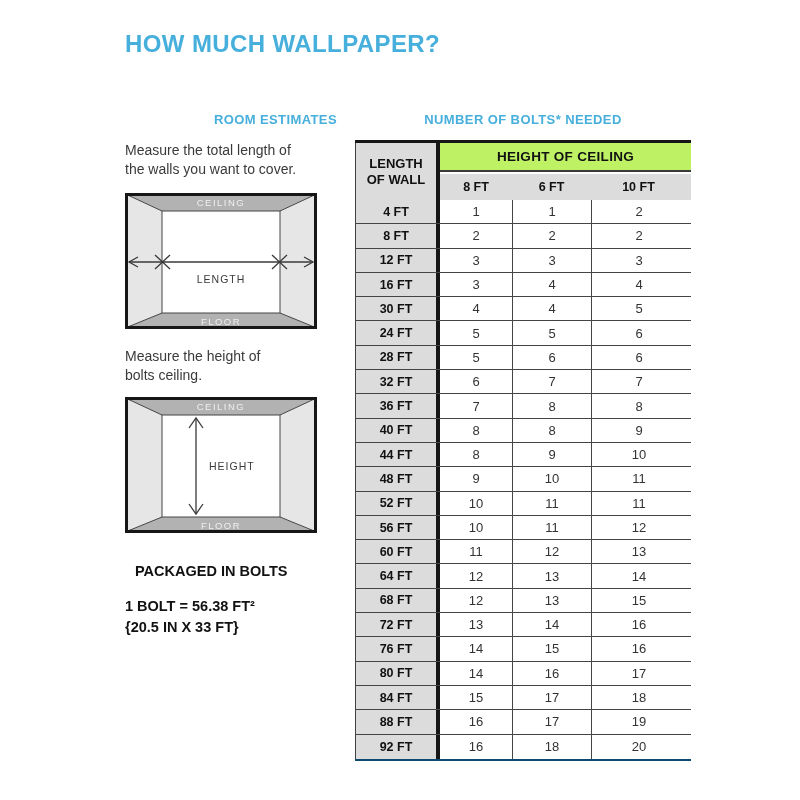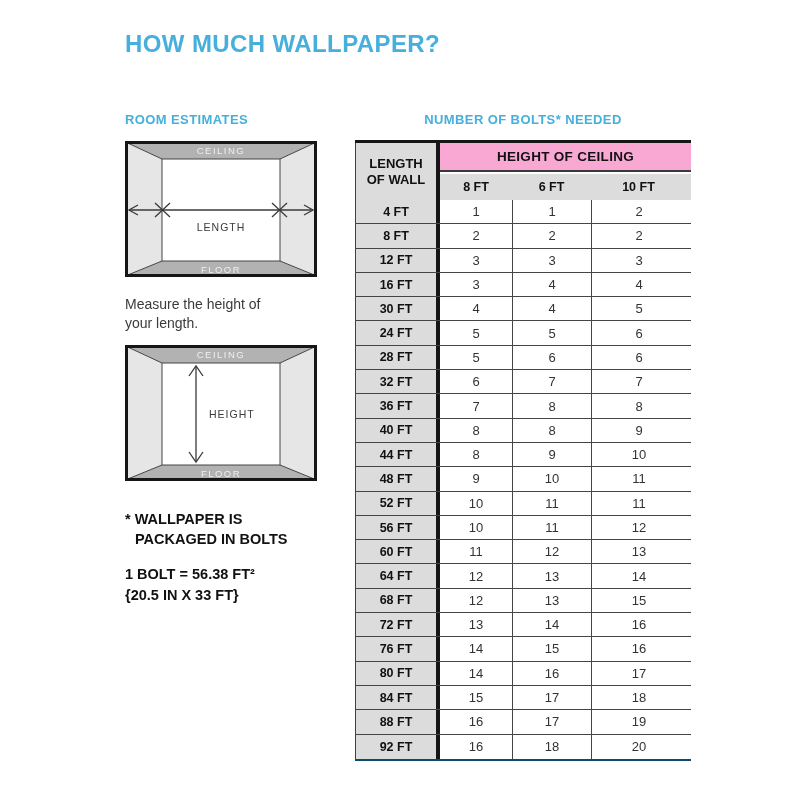--- a/index.html
+++ b/index.html
@@ -7,21 +7,21 @@
   body { font-family:"Liberation Sans", sans-serif; }
   .page { position:relative; width:800px; height:800px; background:#fff; overflow:hidden; }
 
   .page-title {
     position:absolute; left:125px; top:30px;
     font-size:24px; font-weight:bold; color:#46afdc; letter-spacing:.4px;
   }
 
   
   .left-col { position:absolute; left:125px; top:112px; width:212px; }
-  .section-heading { font-size:13px; font-weight:bold; color:#46afdc; letter-spacing:.4px; }
+  .section-heading { font-size:13px; font-weight:bold; color:#46afdc; letter-spacing:.4px;text-align:right; }
   .body-text { margin-top:14px; font-size:14px; line-height:19px; color:#3a3a3a; white-space:pre-line; }
   .diagram { display:block; margin-top:14px; }
   .diagram.second { margin-top:12px; }
   .step2 { margin-top:18px; }
   .step3 { margin-top:22px; }
   .footnote { margin-top:28px; font-size:14.5px; font-weight:bold; color:#111; line-height:20px; }
   .footnote .line2 { margin-left:10px; }
   .bolt-info { margin-top:15px; font-size:14.5px; font-weight:bold; color:#111; line-height:21px; }
 
   
@@ -31,21 +31,21 @@
   .bt-head { display:flex; }
   .bt-corner {
     width:85px; flex:0 0 85px; background:#dcdcdc;
     border-left:1px solid #3f3f3f; border-right:4px solid #161616;
     display:flex; align-items:center; justify-content:center;
     font-size:13px; font-weight:bold; color:#111; text-align:center;
     line-height:16px; white-space:pre-line;
   }
   .bt-head-right { flex:1; }
   .bt-hoc {
-    height:29px; background:#f9a8d4; border-bottom:2px solid #3a3a3a;
+    height:29px; background:#bef264; border-bottom:2px solid #3a3a3a;
     text-align:center; line-height:28px; font-size:13.5px; font-weight:bold; color:#111;
     letter-spacing:.3px;
   }
   .bt-subrow { display:flex; margin-top:2px; height:26px; background:#dcdcdc; }
   .bt-subcol { display:flex; align-items:center; justify-content:center;
     font-size:12.5px; font-weight:bold; color:#111; }
   .w8 { width:72px; flex:0 0 72px; } .w9 { width:79px; flex:0 0 79px; } .w10 { width:95px; flex:0 0 95px; }
   .bt-body { border-bottom:2px solid #0c4a6e; }
   .bt-row { display:flex; height:24.3px; border-bottom:1px solid #454545; }
   .bt-row:last-child { border-bottom:none; }
@@ -61,20 +61,22 @@
 </head>
 <body>
 
 <div class="page">
 
   <div class="page-title">HOW MUCH WALLPAPER?</div>
 
   <div class="left-col">
     <div class="section-heading">ROOM ESTIMATES</div>
 
+    <div class="body-text">Measure the total length of
+the walls you want to cover.</div>
 
     <svg class="diagram" width="192" height="136" viewBox="0 0 192 136">
       <rect x="1.5" y="1.5" width="189" height="133" fill="#ffffff" stroke="none"></rect>
       <polygon points="1.5,1.5 190.5,1.5 155,18 37,18" fill="#b2b2b2"></polygon>
       <polygon points="1.5,134.5 190.5,134.5 155,120 37,120" fill="#b2b2b2"></polygon>
       <polygon points="1.5,1.5 37,18 37,120 1.5,134.5" fill="#e6e6e6"></polygon>
       <polygon points="190.5,1.5 155,18 155,120 190.5,134.5" fill="#e6e6e6"></polygon>
       <rect x="37" y="18" width="118" height="102" fill="#ffffff" stroke="#444" stroke-width="1"></rect>
       <line x1="1.5" y1="1.5" x2="37" y2="18" stroke="#444" stroke-width="1"></line>
       <line x1="190.5" y1="1.5" x2="155" y2="18" stroke="#444" stroke-width="1"></line>
@@ -89,21 +91,21 @@
         <line x1="30" y1="76" x2="45" y2="62"></line>
         <line x1="147" y1="62" x2="162" y2="76"></line>
         <line x1="147" y1="76" x2="162" y2="62"></line>
       </g>
       <text x="96" y="13" text-anchor="middle" font-size="9.5" letter-spacing="1.5" fill="#efefef" font-family="Liberation Sans, sans-serif">CEILING</text>
       <text x="96" y="131.5" text-anchor="middle" font-size="9.5" letter-spacing="1.5" fill="#efefef" font-family="Liberation Sans, sans-serif">FLOOR</text>
       <text x="96" y="90" text-anchor="middle" font-size="10.5" letter-spacing="1" fill="#3a3a3a" font-family="Liberation Sans, sans-serif">LENGTH</text>
     </svg>
 
     <div class="body-text step2">Measure the height of
-your length.</div>
+bolts ceiling.</div>
 
     <svg class="diagram second" width="192" height="136" viewBox="0 0 192 136">
       <rect x="1.5" y="1.5" width="189" height="133" fill="#ffffff" stroke="none"></rect>
       <polygon points="1.5,1.5 190.5,1.5 155,18 37,18" fill="#b2b2b2"></polygon>
       <polygon points="1.5,134.5 190.5,134.5 155,120 37,120" fill="#b2b2b2"></polygon>
       <polygon points="1.5,1.5 37,18 37,120 1.5,134.5" fill="#e6e6e6"></polygon>
       <polygon points="190.5,1.5 155,18 155,120 190.5,134.5" fill="#e6e6e6"></polygon>
       <rect x="37" y="18" width="118" height="102" fill="#ffffff" stroke="#444" stroke-width="1"></rect>
       <line x1="1.5" y1="1.5" x2="37" y2="18" stroke="#444" stroke-width="1"></line>
       <line x1="190.5" y1="1.5" x2="155" y2="18" stroke="#444" stroke-width="1"></line>
@@ -115,21 +117,20 @@
         <path d="M64,31 L71,21 L78,31"></path>
         <path d="M64,107 L71,117 L78,107"></path>
       </g>
       <text x="96" y="13" text-anchor="middle" font-size="9.5" letter-spacing="1.5" fill="#efefef" font-family="Liberation Sans, sans-serif">CEILING</text>
       <text x="96" y="131.5" text-anchor="middle" font-size="9.5" letter-spacing="1.5" fill="#efefef" font-family="Liberation Sans, sans-serif">FLOOR</text>
       <text x="84" y="73" text-anchor="start" font-size="10.5" letter-spacing="1" fill="#3a3a3a" font-family="Liberation Sans, sans-serif">HEIGHT</text>
     </svg>
 
 
     <div class="footnote">
-      <div>* WALLPAPER IS</div>
       <div class="line2">PACKAGED IN BOLTS</div>
     </div>
 
     <div class="bolt-info">
       <div>1 BOLT = 56.38 FT²</div>
       <div>{20.5 IN X 33 FT}</div>
     </div>
   </div>
 
   <div class="right-col">

